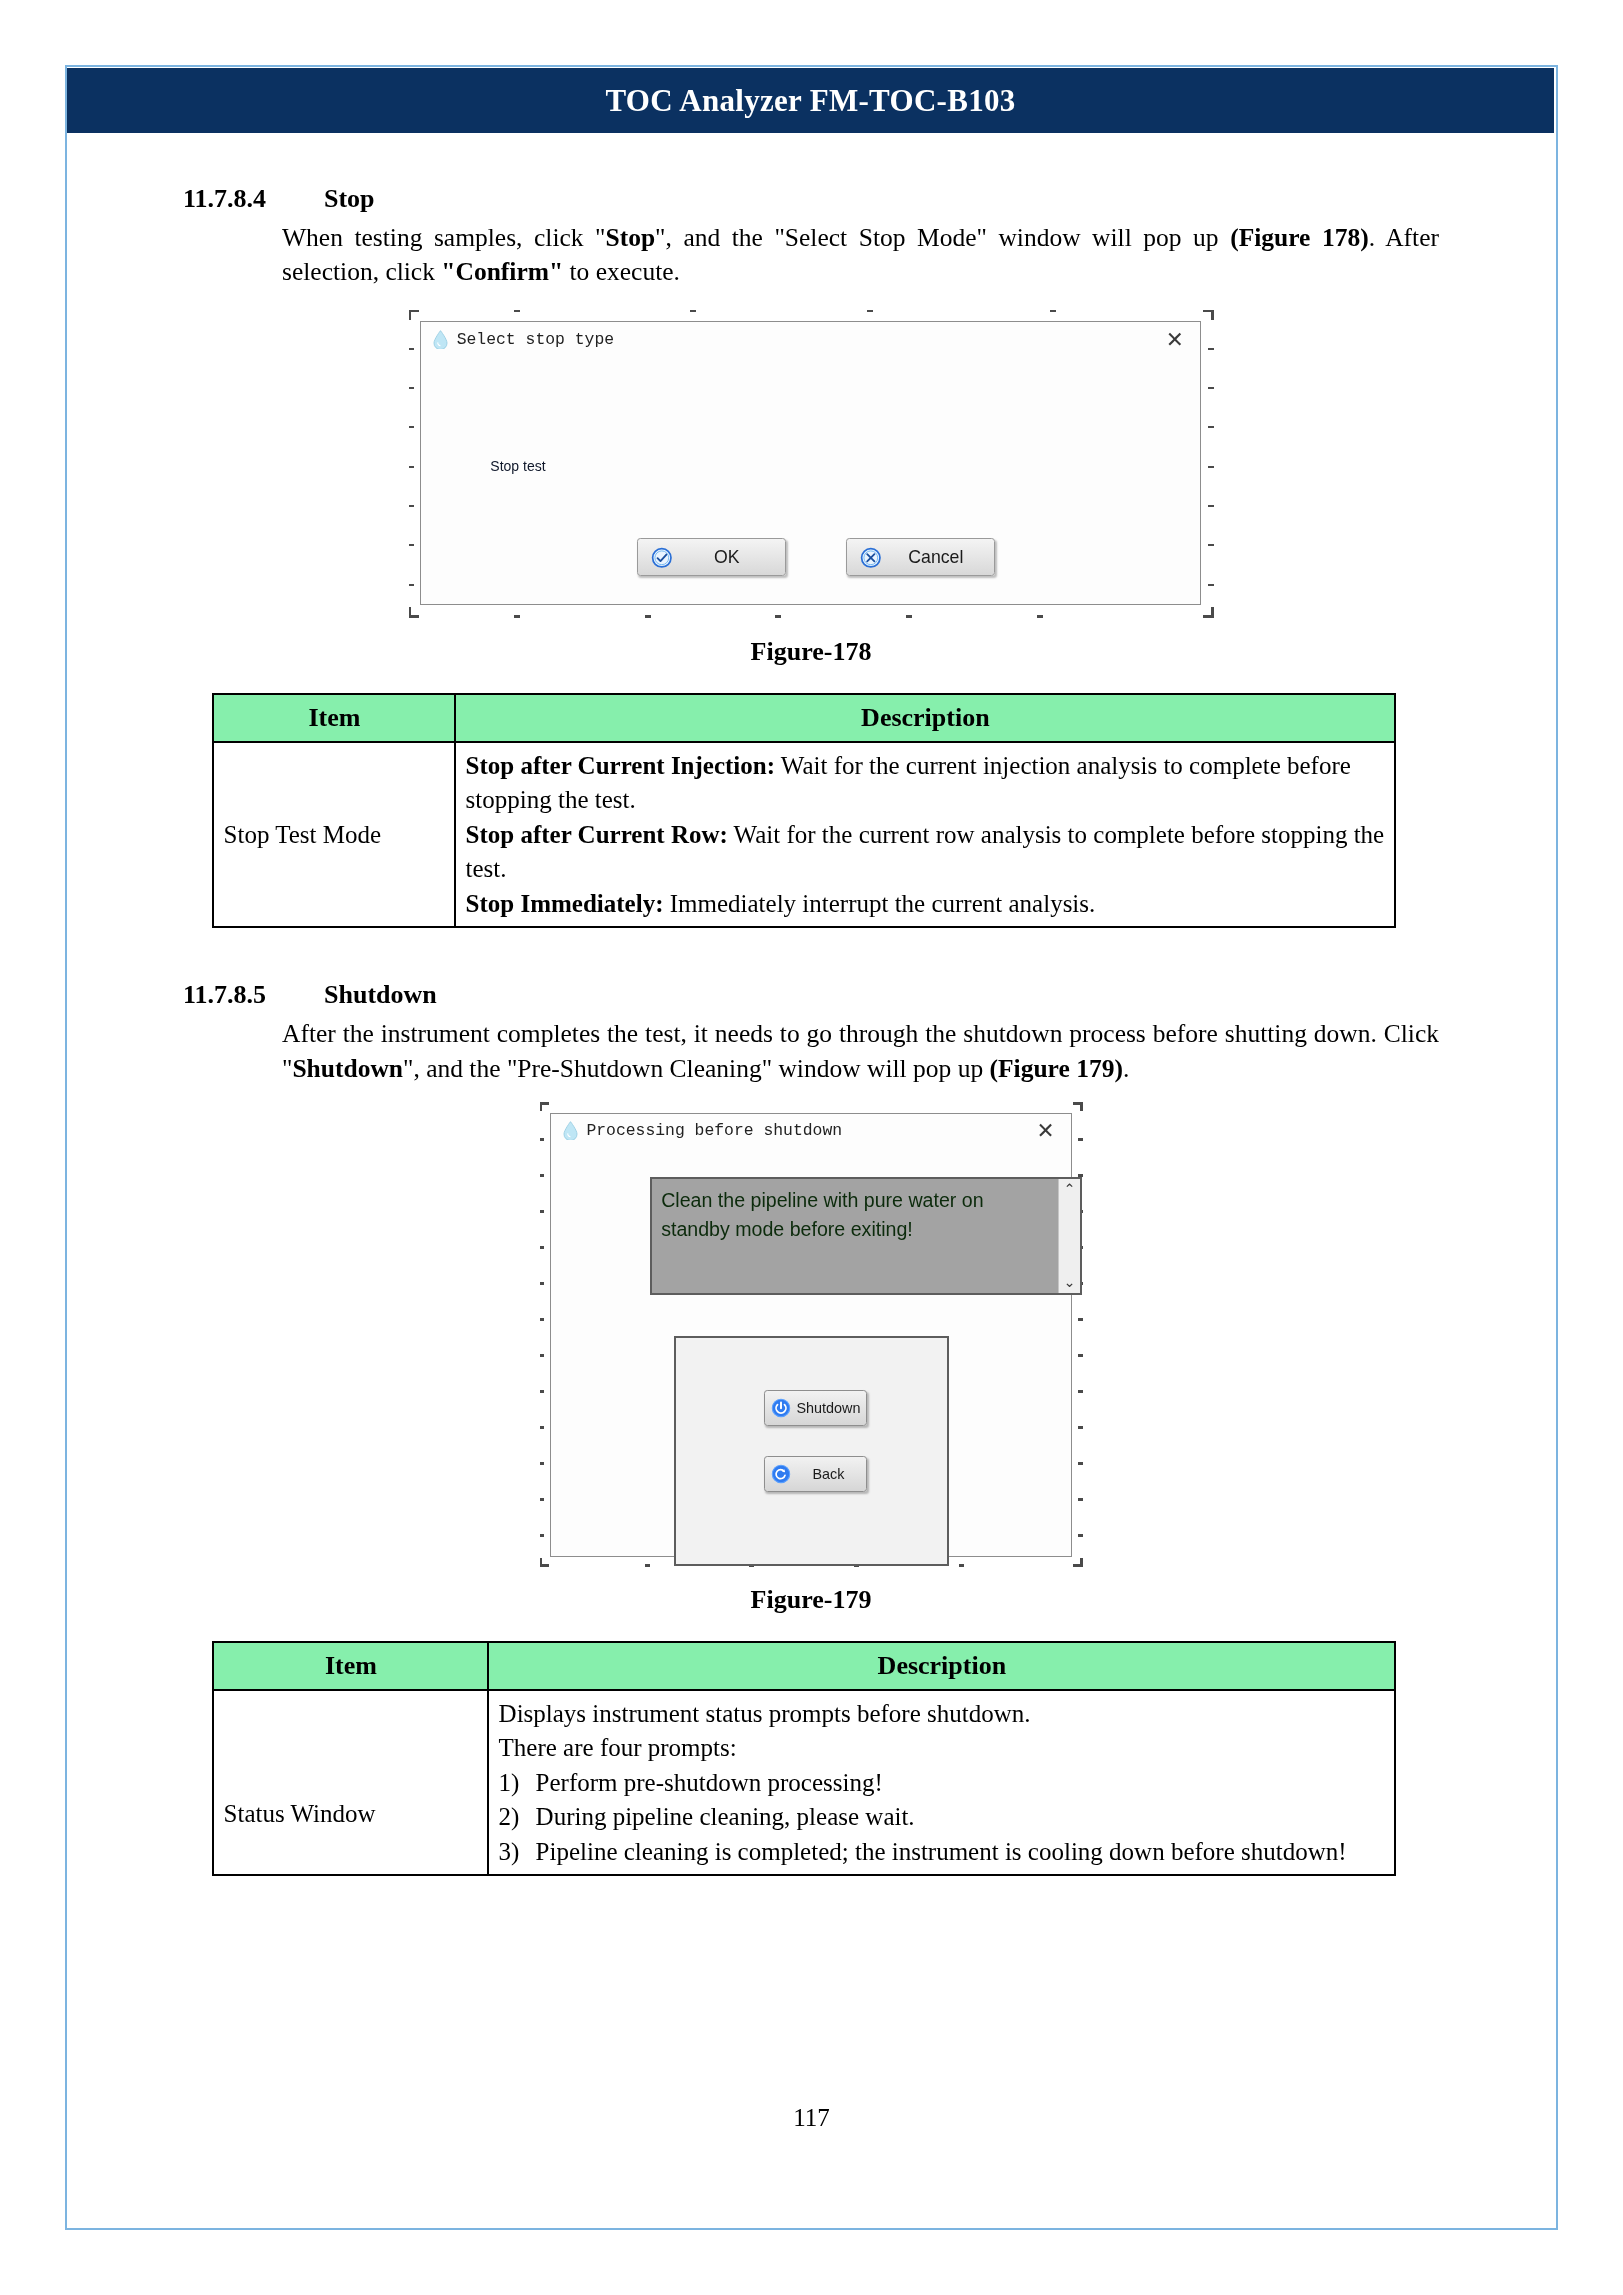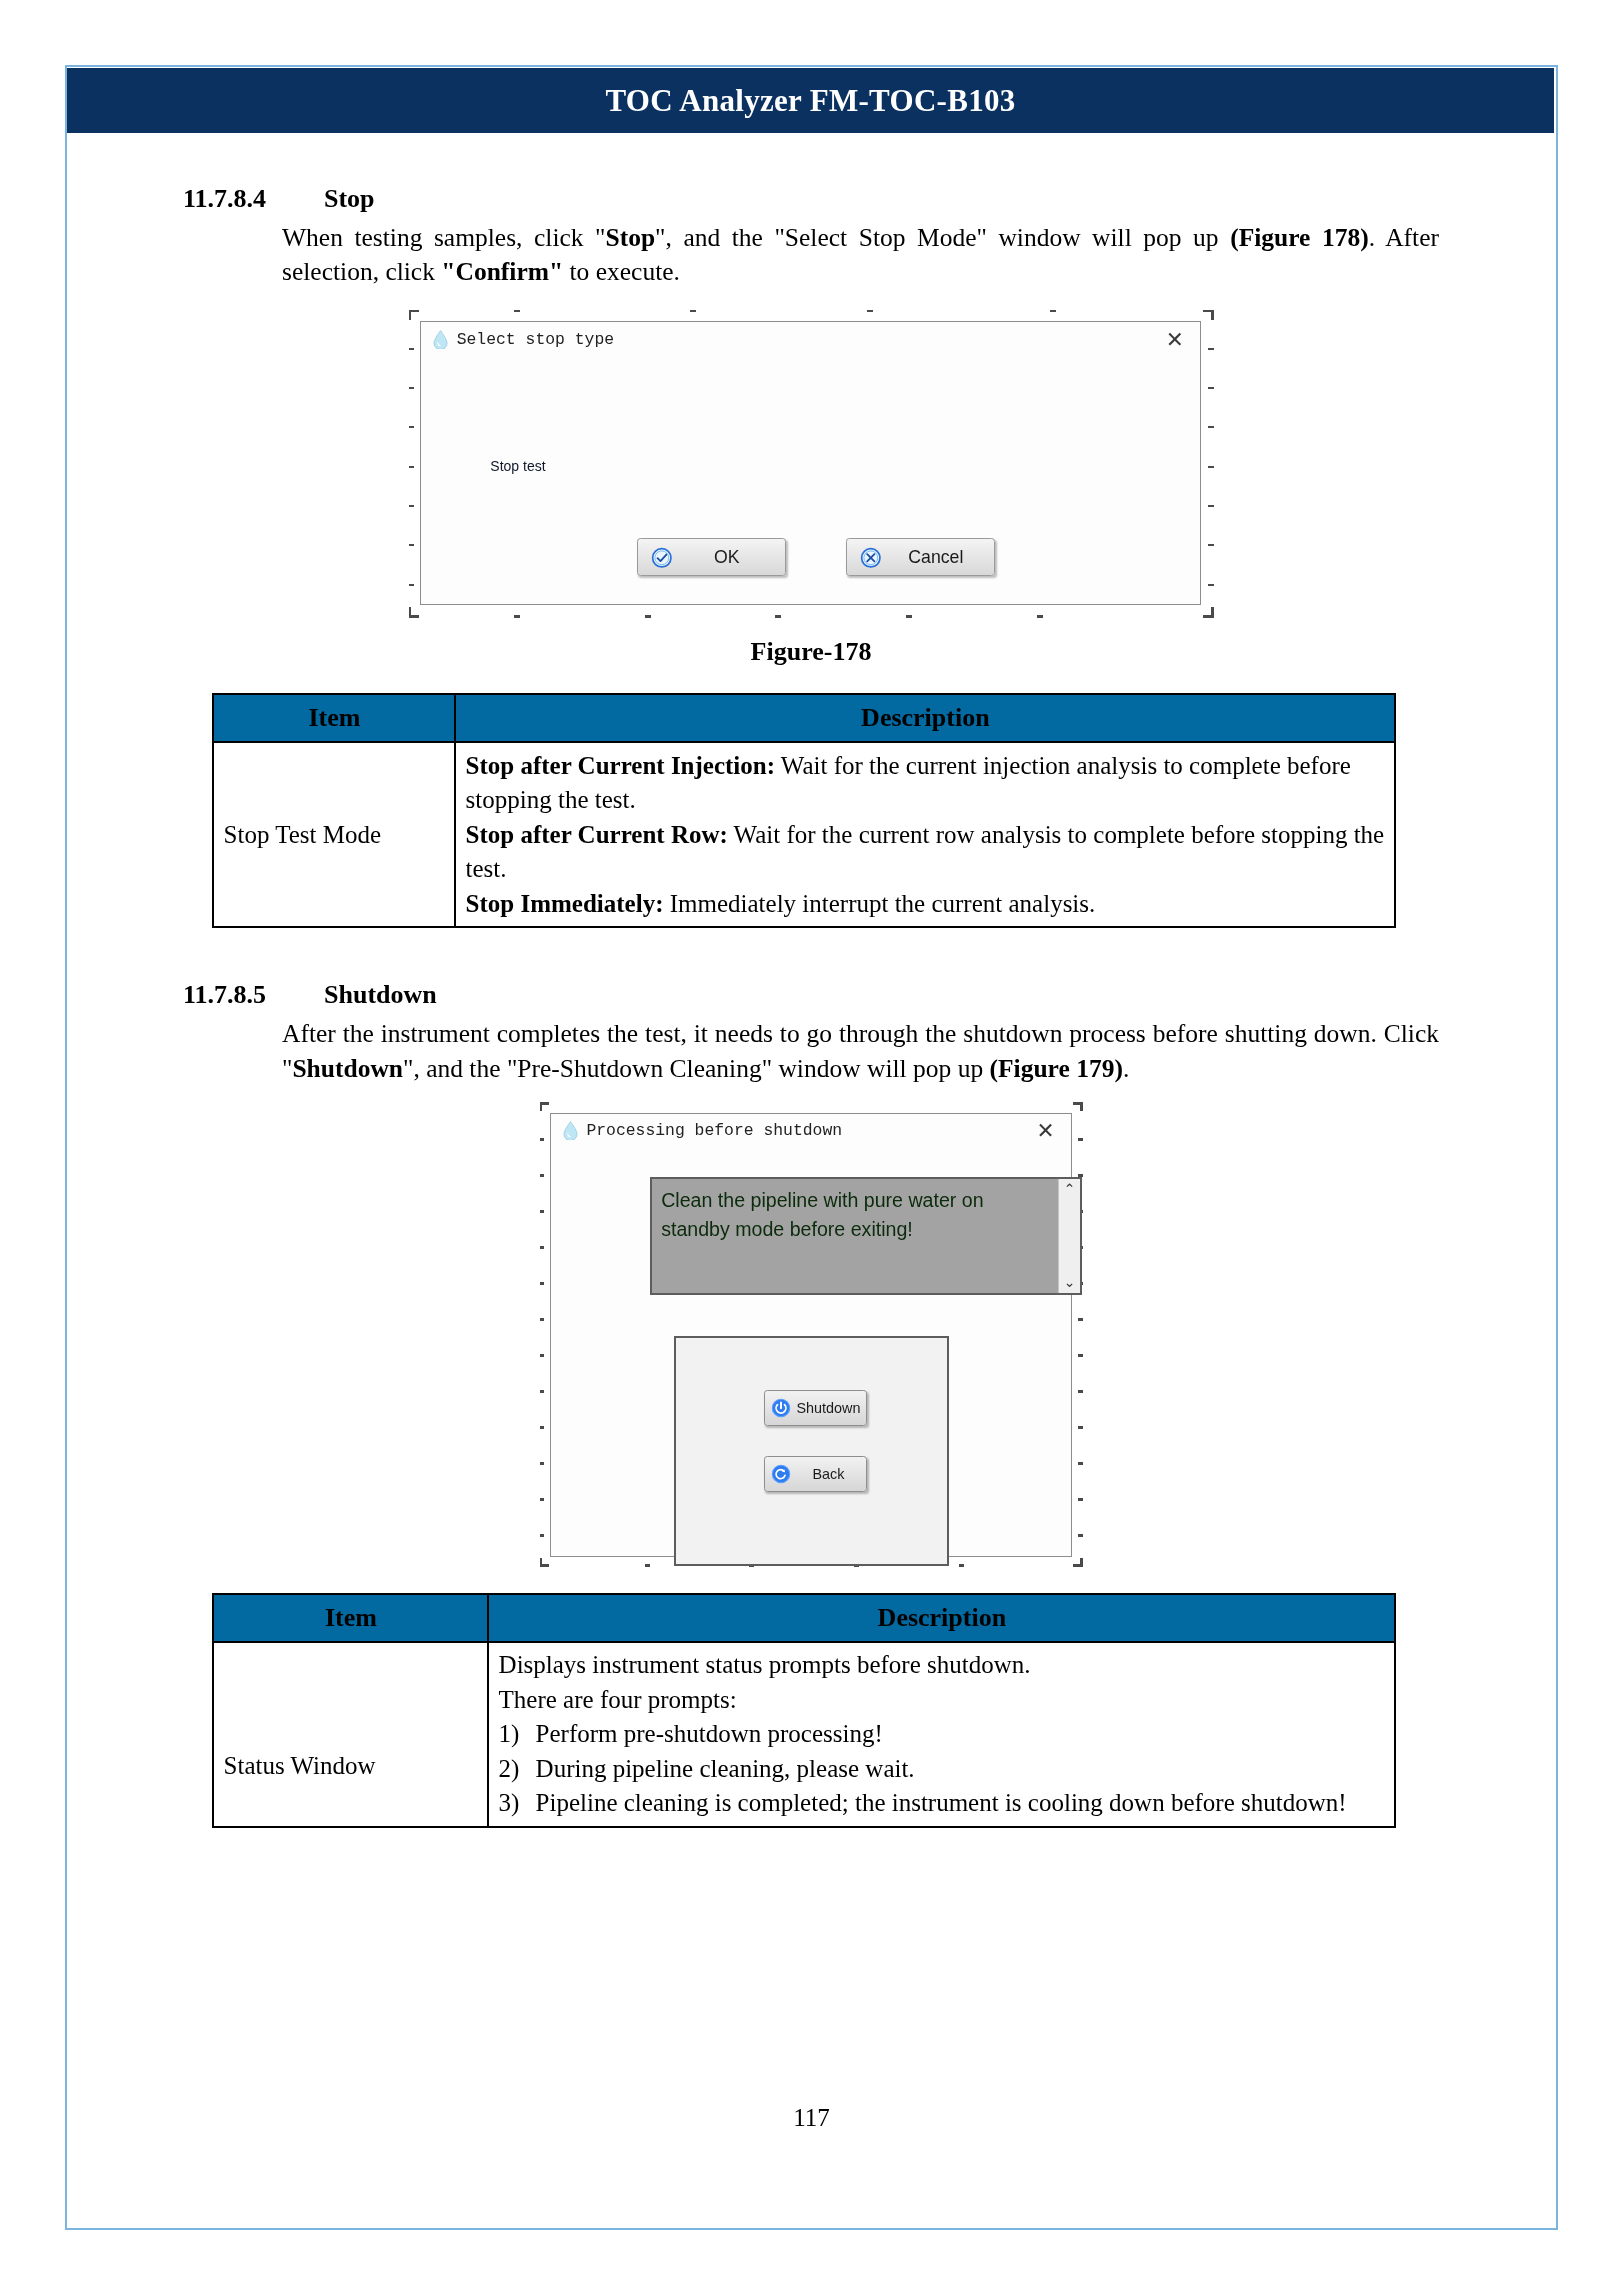--- a/index.html
+++ b/index.html
@@ -93,21 +93,21 @@
   }
   table.doc-table th, table.doc-table td {
     border: 2px solid #000;
     padding: 2.6px 6.5px;
     font-family: "Liberation Serif", serif;
     font-size: 25px;
     color: #000;
     vertical-align: middle;
   }
   table.doc-table th {
-    background: #0369a1;
+    background: #86efac;
     font-weight: bold;
     text-align: center;
     height: 41px;
     font-size: 26px;
   }
   table.doc-table td.item-cell {
     text-align: left;
     padding-left: 9.2px;
   }
   table.doc-table td.desc-cell {
@@ -489,20 +489,21 @@
             <circle cx="17" cy="17" r="13.5" fill="none" stroke="#5aa0ff" stroke-width="1.6"></circle>
             <path d="M22 13 a7 7 0 1 0 1.2 6" fill="none" stroke="#ffffff" stroke-width="2.6" stroke-linecap="round"></path>
             <path d="M22.6 9.5 l-0.2 4.2 l-4.2 -0.4 z" fill="#ffffff"></path>
           </svg>
           <span class="lbl">Back</span>
         </div>
       </div>
     </div>
   </div>
 
+  <div class="fig-caption" style="margin-top:18.3px;">Figure-179</div>
 
   <table class="doc-table" style="margin-top:26px;">
     <colgroup>
         <col style="width:275px;">
         <col>
       </colgroup>
     <thead>
       <tr>
         <th>Item</th>
         <th>Description</th>

